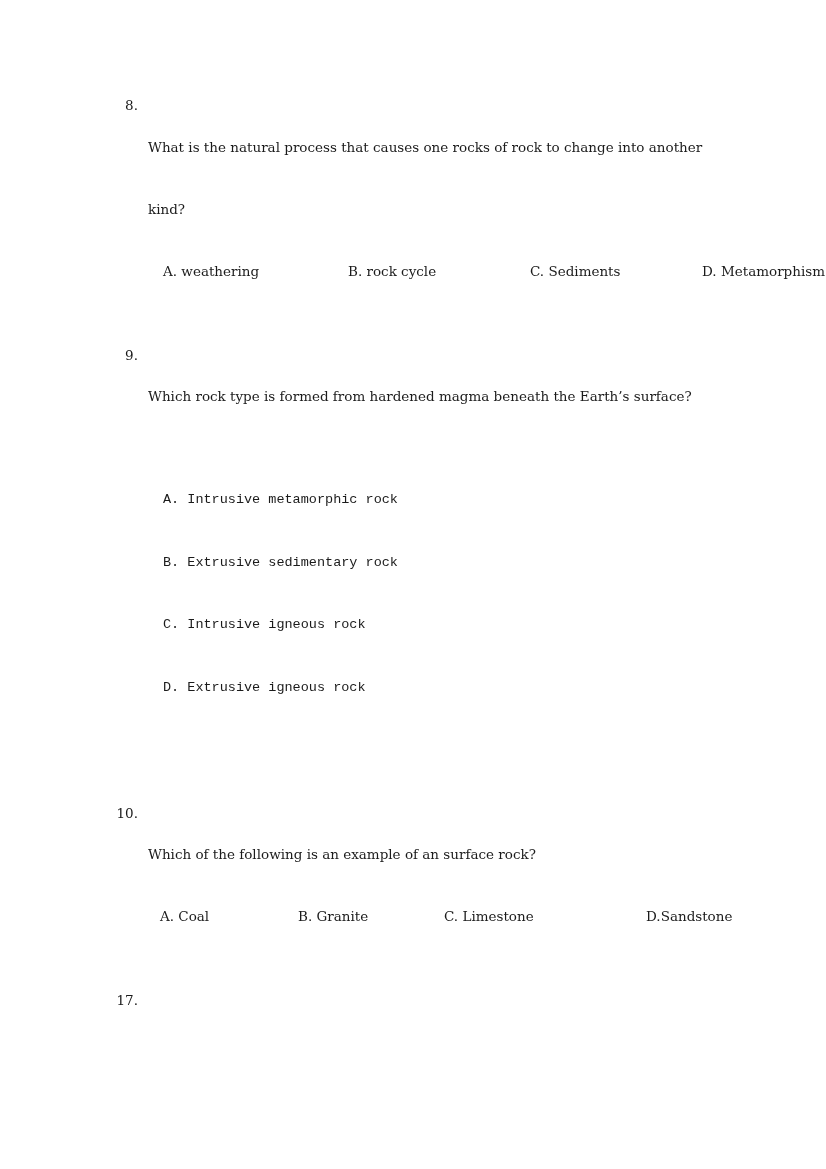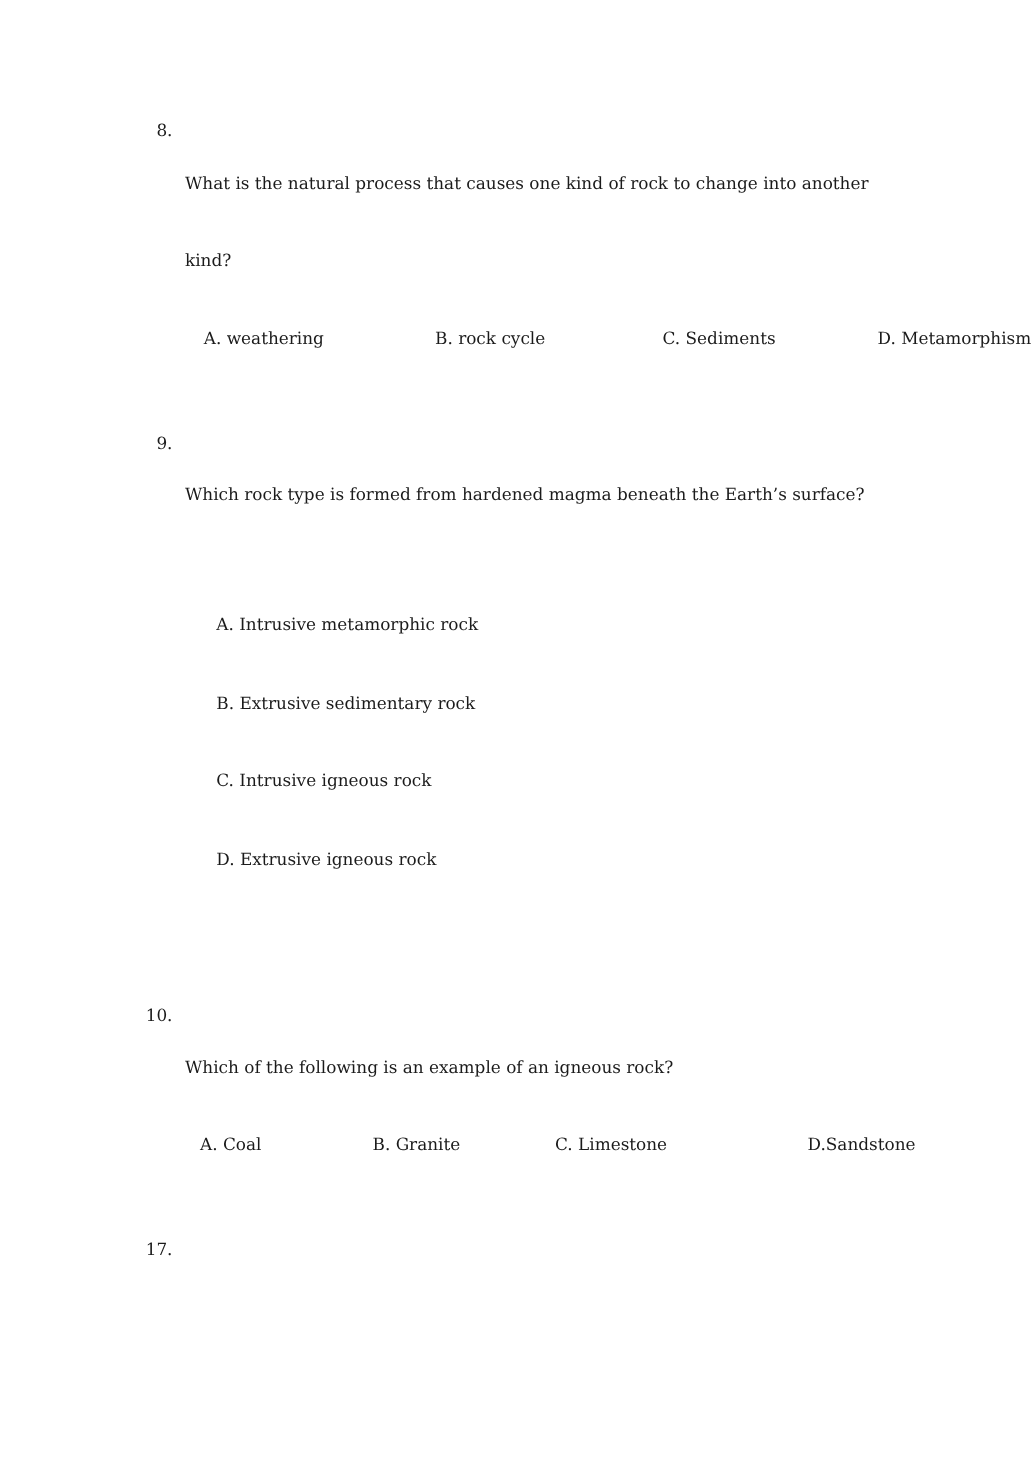--- a/index.html
+++ b/index.html
@@ -20,35 +20,35 @@
   .q-row { display: flex; align-items: flex-start; }
   .q-num {
     flex: 0 0 48px;
     box-sizing: border-box;
     padding-right: 10px;
     text-align: right;
     white-space: pre;
   }
   .q-body { flex: 1 1 auto; white-space: pre-wrap; }
   .q-line { white-space: pre-wrap; }
-  .options.stacked .opt { display: block; margin-left: 25px; white-space: pre-wrap; }
+  .options.stacked .opt { display: block; margin-left: 15px; white-space: pre-wrap; font-family: Liberation Mono, monospace; }
   .options.inline { display: flex; flex-wrap: nowrap; white-space: pre; gap: 48px; }
   .options.inline .opt { display: inline-block; white-space: pre; }
 </style>
 </head>
 <body>
 
 <div class="page">
   <div class="content">
 
     <section class="question">
       <div class="q-row">
         <span class="q-num">8.</span>
         <div class="q-body">
-          <div class="q-line">What is the natural process that causes one kind of rock to change into another</div>
+          <div class="q-line">What is the natural process that causes one rocks of rock to change into another</div>
           <div class="q-line">kind?</div>
           <div class="options inline" style="margin-left:15px">
             <span class="opt" style="min-width:137px">A. weathering</span>
             <span class="opt" style="min-width:134px">B. rock cycle</span>
             <span class="opt" style="min-width:124px">C. Sediments</span>
             <span class="opt">D. Metamorphism</span>
           </div>
         </div>
       </div>
     </section>
@@ -65,21 +65,21 @@
             <span class="opt">D. Extrusive igneous rock</span>
           </div>
         </div>
       </div>
     </section>
 
     <section class="question">
       <div class="q-row">
         <span class="q-num">10.</span>
         <div class="q-body">
-          <div class="q-line">Which of the following is an example of an igneous rock?</div>
+          <div class="q-line">Which of the following is an example of an surface rock?</div>
           <div class="options inline" style="margin-left:12px">
             <span class="opt" style="min-width:90px">A. Coal</span>
             <span class="opt" style="min-width:98px">B. Granite</span>
             <span class="opt" style="min-width:154px">C. Limestone</span>
             <span class="opt">D.Sandstone</span>
           </div>
         </div>
       </div>
     </section>
 

